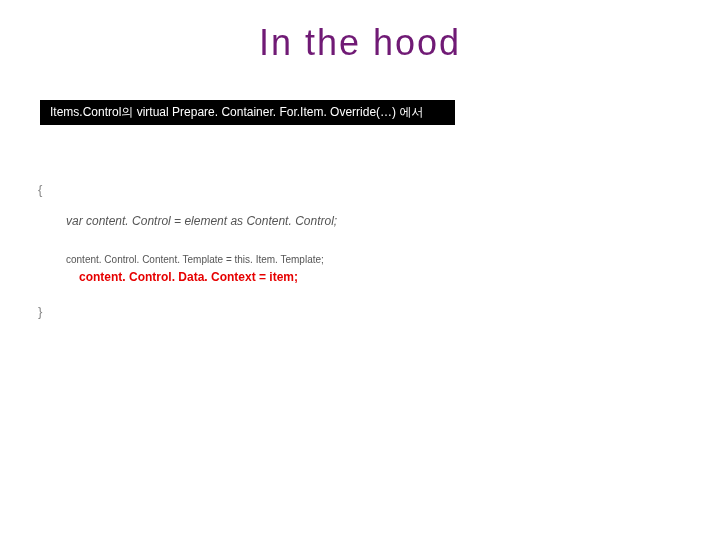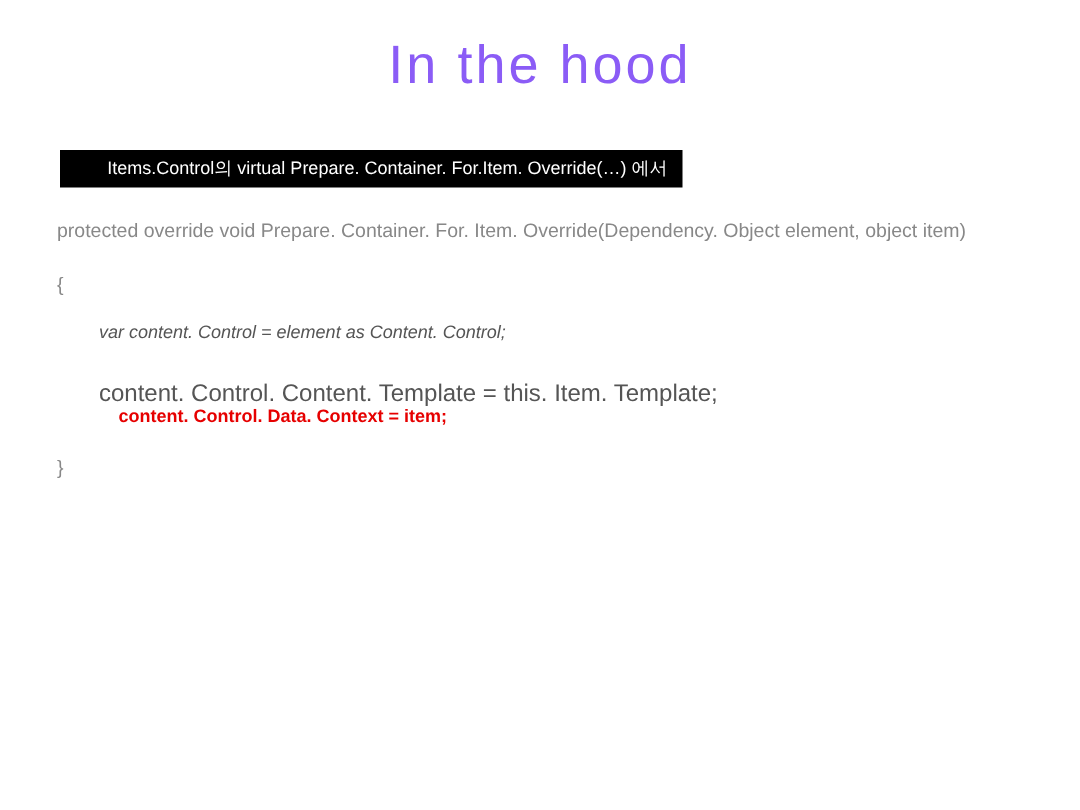--- a/index.html
+++ b/index.html
@@ -6,33 +6,32 @@
   html, body { width: 720px; height: 540px; background: #ffffff; font-family: Arial, sans-serif; }
   .slide { width: 720px; height: 540px; position: relative; }
   .title {
     position: absolute;
     top: 22px;
     left: 0;
     width: 100%;
     text-align: center;
     font-size: 36px;
     font-weight: 400;
-    color: #8b5cf6;
+    color: #701a75;
     letter-spacing: 2px;
   }
   .label-bar {
     position: absolute;
     top: 100px;
     left: 40px;
     background: #000;
     color: #fff;
     font-size: 12px;
     padding: 4px 10px;
     width: 415px;
-    text-align: right;
   }
   .method-sig {
     position: absolute;
     top: 144px;
     left: 38px;
     right: 38px;
     font-size: 13px;
     color: #888;
     line-height: 1.5;
   }
@@ -48,21 +47,21 @@
     top: 214px;
     left: 66px;
     font-size: 12px;
     color: #555;
     font-style: italic;
   }
   .body-line2 {
     position: absolute;
     top: 254px;
     left: 66px;
-    font-size: 16px;
+    font-size: 10px;
     color: #555;
   }
   .body-line3 {
     position: absolute;
     top: 270px;
     left: 66px;
     font-size: 12px;
     color: #e60000;
     font-weight: bold;
     margin-left: 13px;
@@ -76,21 +75,20 @@
   }
 </style>
 </head>
 <body>
 
 <div class="slide">
   <div class="title">In the hood</div>
 
   <div class="label-bar">Items.Control의 virtual Prepare. Container. For.Item. Override(…) 에서</div>
 
-  <div class="method-sig">protected override void Prepare. Container. For. Item. Override(Dependency. Object element, object item)</div>
   <div class="brace-open">{</div>
 
   <div class="body-line1">var content. Control = element as Content. Control;</div>
   <div class="body-line2">content. Control. Content. Template = this. Item. Template;</div>
   <div class="body-line3">content. Control. Data. Context = item;</div>
 
   <div class="brace-close">}</div>
 </div>
 
 </body></html>

